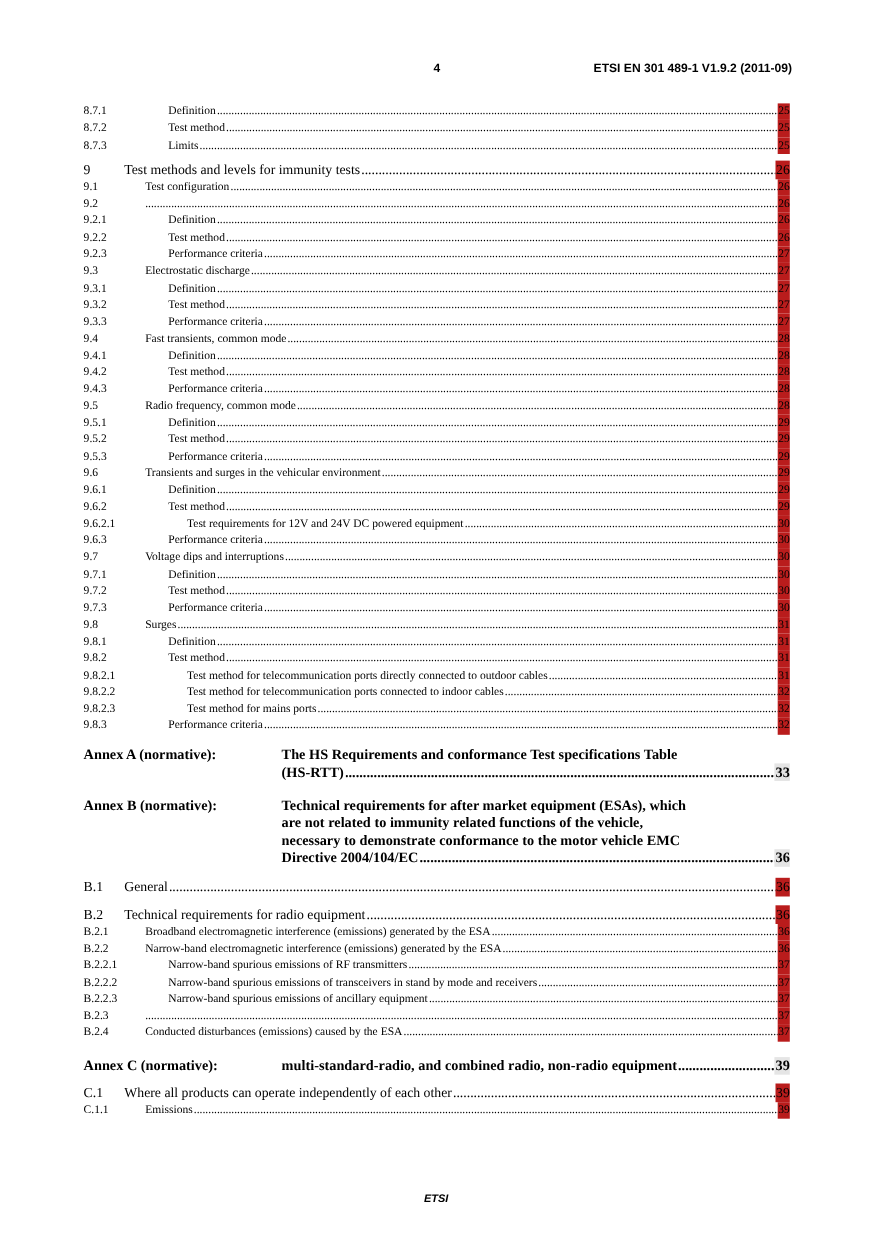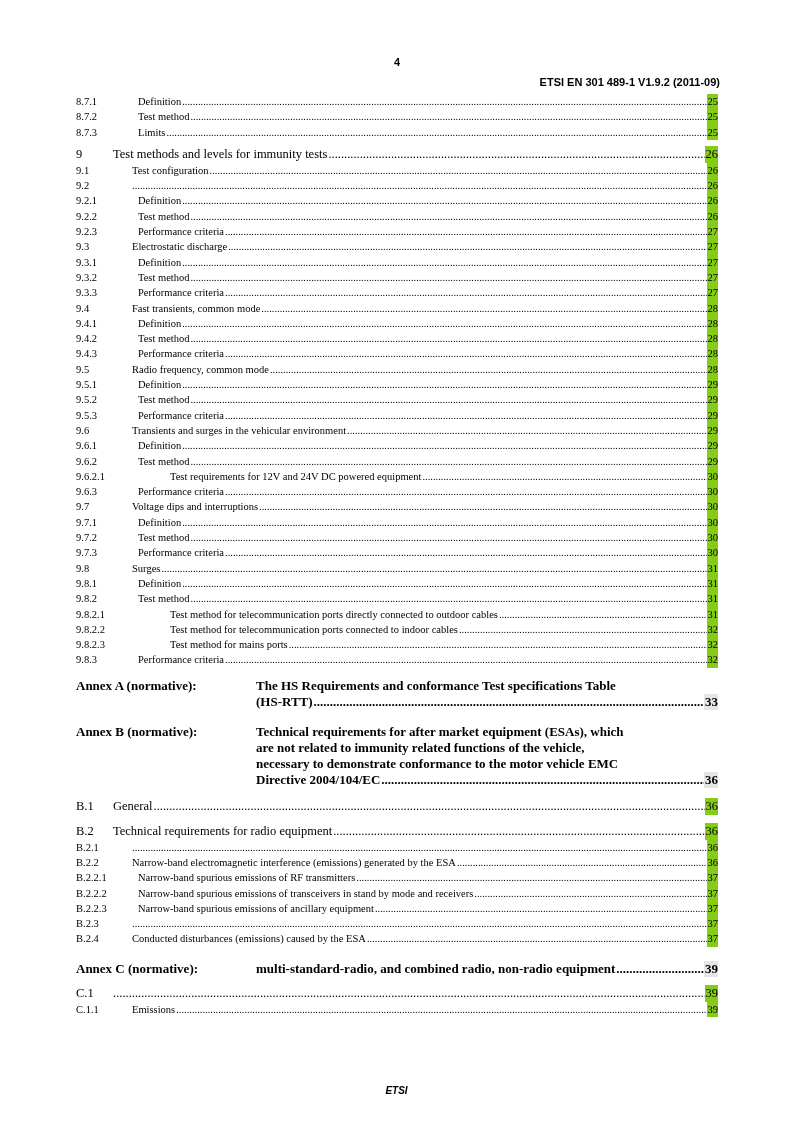--- a/index.html
+++ b/index.html
@@ -1,36 +1,36 @@
 <!DOCTYPE html>
 <html><head>
 <meta charset="utf-8">
 <style>
   html, body { margin: 0; padding: 0; background: #ffffff; }
   body { width: 793px; height: 1122px; position: relative; overflow: hidden; color: #000; }
   .page { position: absolute; left: 0; top: 0; width: 793px; height: 1122px; }
 
   .hdr { position: absolute; top: 56px; font-family: "Liberation Sans", sans-serif; font-weight: bold; font-size: 11px; }
   .hdr-page { left: 394px; }
-  .hdr-doc { right: 73px; margin-top: 20px; }
+  .hdr-doc { right: 73px; }
 
   .footer { position: absolute; top: 1085px; left: 0; width: 793px; text-align: center;
             font-family: "Liberation Sans", sans-serif; font-weight: bold; font-style: italic; font-size: 10px; }
 
   .toc { position: absolute; left: 76px; top: 94px; width: 642px; font-family: "Liberation Serif", serif; }
 
   .row { position: relative; height: 15.3px; font-size: 10.5px; line-height: 15.3px; white-space: nowrap; }
   .row .num { position: absolute; left: 0; top: 0; }
   .row .lead { position: absolute; top: 0; right: 0; display: flex; }
   .row .title { background: #fff; padding-right: 1px; position: relative; z-index: 1; }
   .row .dots { flex: 1; overflow: hidden; position: relative; }
   .row .dots::before { content: "......................................................................................................................................................................................................................................................................"; position: absolute; left: 0; top: 0; white-space: nowrap; }
-  .row .pg { background: #84cc16; padding-left: 1px; position: relative; z-index: 1; }
+  .row .pg { background: #b91c1c; padding-left: 1px; position: relative; z-index: 1; }
   .l2 .lead { left: 56px; }
-  .l3 .lead { left: 62px; }
+  .l3 .lead { left: 77px; }
   .l4 .lead { left: 94px; }
 
   .row.big { font-size: 12.5px; height: 17px; line-height: 17px; margin-top: 6px; }
   .row.big .lead { left: 37px; }
   .row.bigc .lead { left: 37px; }
 
   .annex { position: relative; font-family: "Liberation Serif", serif; font-weight: bold; font-size: 13px; line-height: 16px; margin-top: 10px; margin-bottom: 6px; }
   .annex .alabel { position: absolute; left: 0; top: 0; }
   .annex .abody { margin-left: 180px; }
   .annex .aline { display: block; white-space: nowrap; }
@@ -391,20 +391,21 @@
           <span class="title">Technical requirements for radio equipment</span>
           <span class="dots"></span>
           <span class="pg">36</span>
         </span>
     </div>
 
     <div id="blockB">
         <div class="row l2">
           <span class="num">B.2.1</span>
           <span class="lead">
+            <span class="title">Broadband electromagnetic interference (emissions) generated by the ESA</span>
             <span class="dots"></span>
             <span class="pg">36</span>
           </span>
         </div>
         <div class="row l2">
           <span class="num">B.2.2</span>
           <span class="lead">
             <span class="title">Narrow-band electromagnetic interference (emissions) generated by the ESA</span>
             <span class="dots"></span>
             <span class="pg">36</span>
@@ -458,20 +459,21 @@
             <span class="title">multi-standard-radio, and combined radio, non-radio equipment</span>
             <span class="dots"></span>
             <span class="pg">39</span>
           </span>
       </div>
     </div>
 
     <div class="row big bigc" style="margin-top:8px;">
       <span class="num">C.1</span>
       <span class="lead">
+          <span class="title">Where all products can operate independently of each other</span>
           <span class="dots"></span>
           <span class="pg">39</span>
         </span>
     </div>
 
     <div id="blockC">
         <div class="row l2">
           <span class="num">C.1.1</span>
           <span class="lead">
             <span class="title">Emissions</span>

